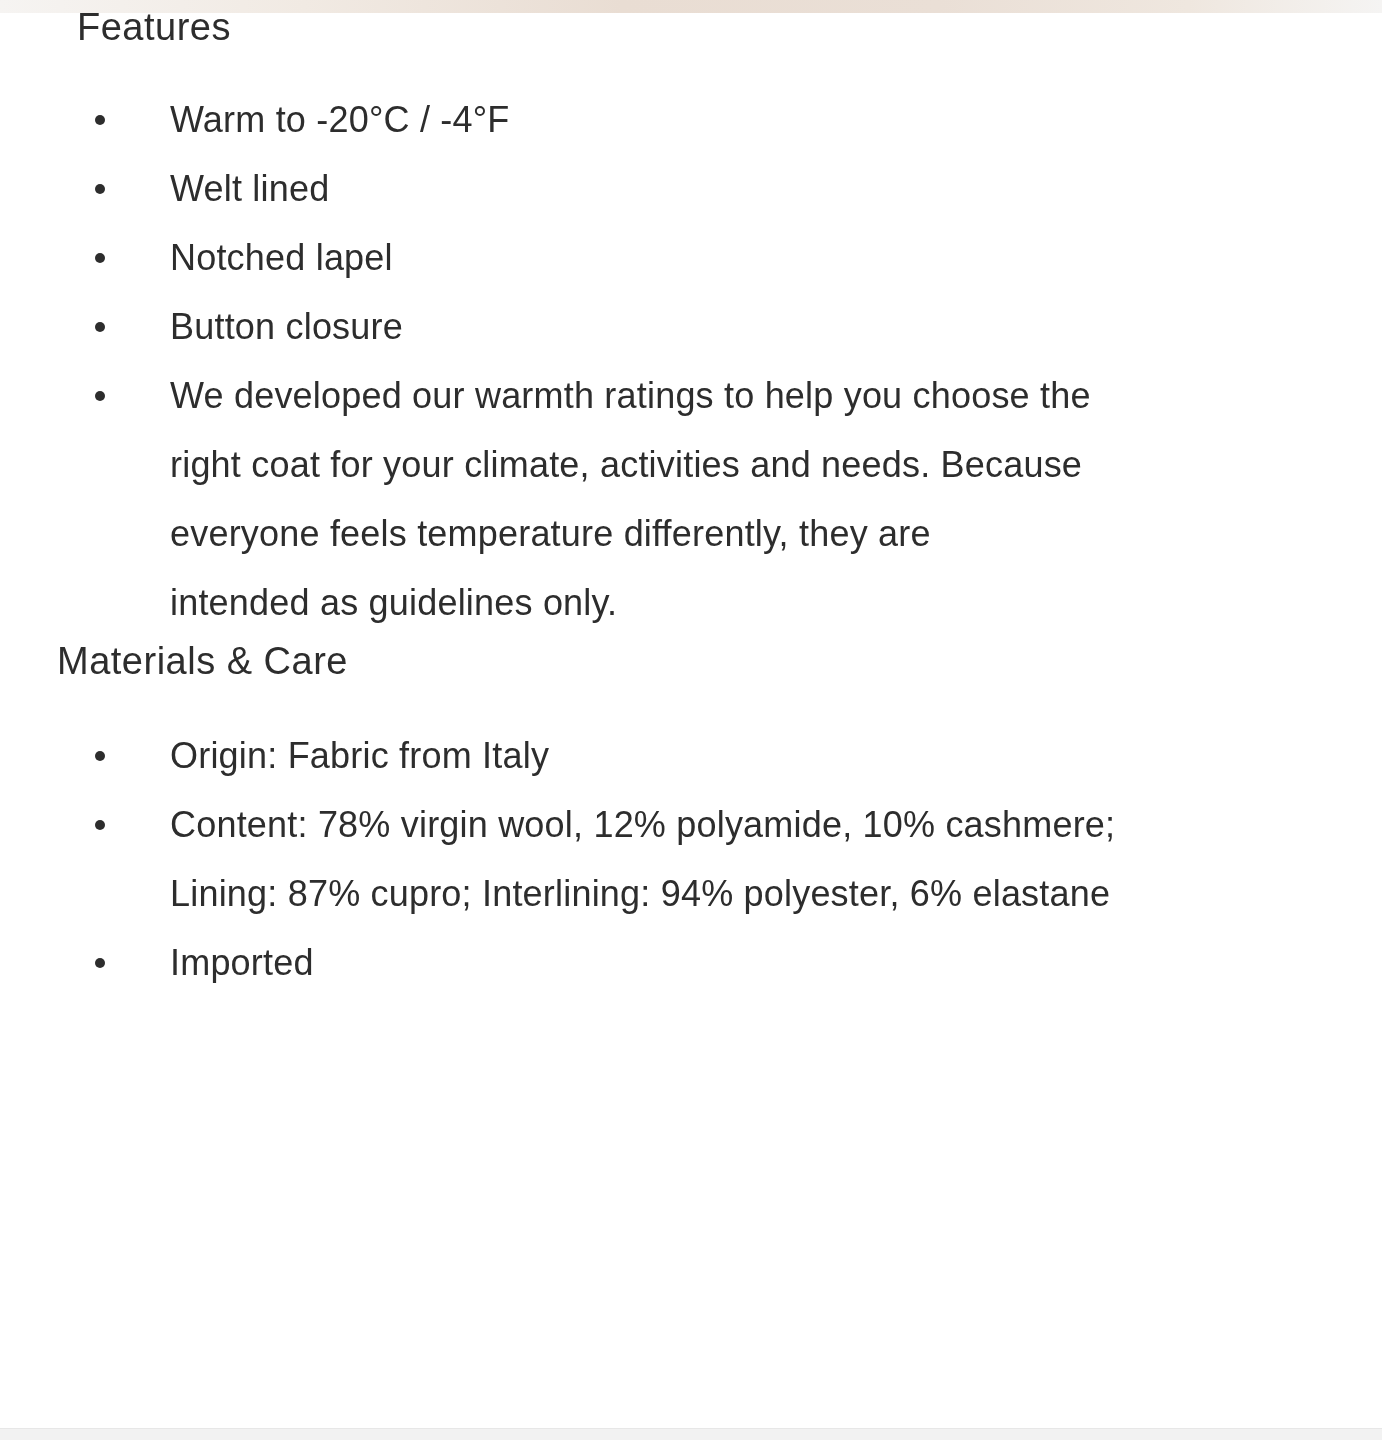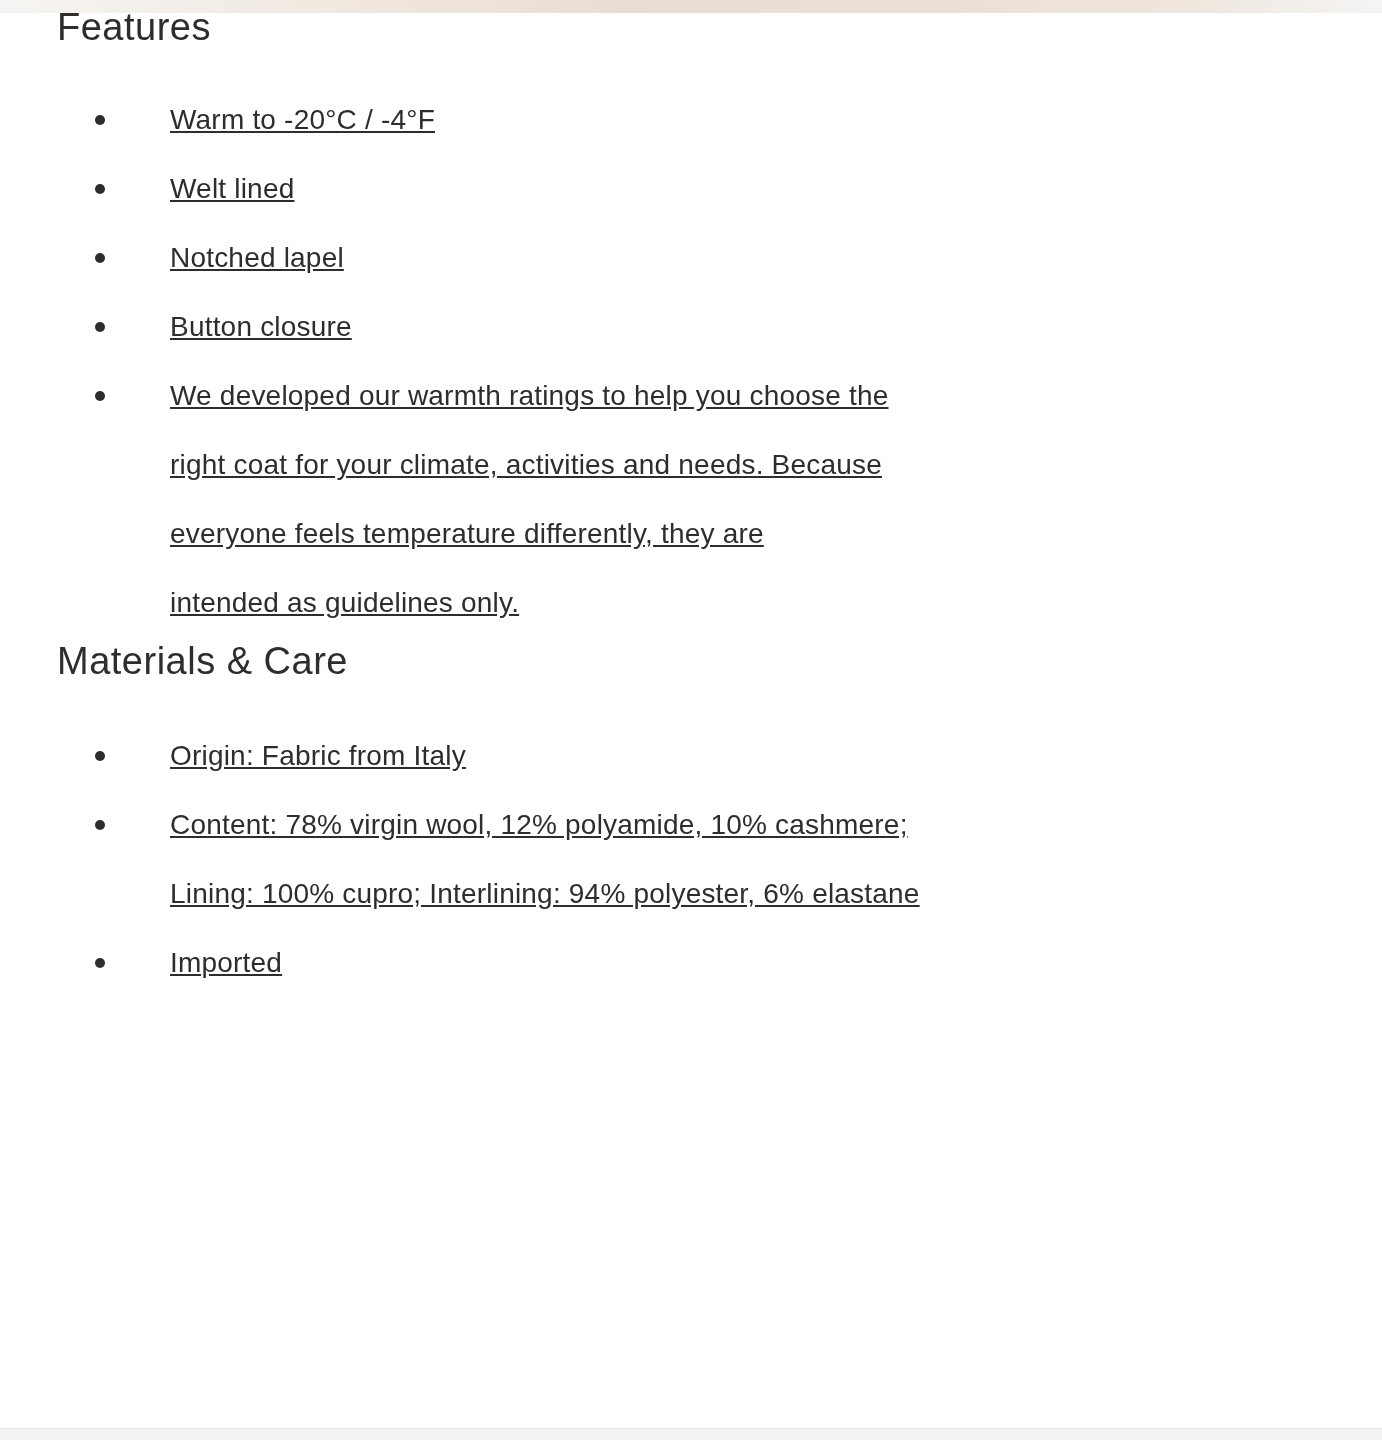--- a/index.html
+++ b/index.html
@@ -22,36 +22,35 @@
       #f6f4f2 0%, #f1eae3 22%, #e9ddd3 45%,
       #eadfd6 68%, #efe7df 86%, #f5f4f3 100%);
   }
   .content { padding-left: 57px; padding-right: 27px; }
   .heading-clip { height: 44px; overflow: hidden; }
   h2 {
     font-size: 38px; font-weight: 500;
     line-height: 52px; letter-spacing: 0.5px;
     color: #2d2d2d;
   }
-  .heading-clip h2 { margin-top: -12px; }
+  .heading-clip h2 { margin-top: -12px; margin-left: 20px; }
   h2.materials { line-height: 48px; }
   ul.detail-list {
     list-style: none;
     margin-left: 38px;          
     margin-top: 28px;
     width: 1262px;
   }
   ul.detail-list.second { margin-top: 36px; }
   ul.detail-list li {
     position: relative;
     padding-left: 75px;         
-    font-size: 28px;
+    font-size: 36px;
     line-height: 69px;
     letter-spacing: 0.2px;
-    text-decoration: underline;
   }
   ul.detail-list li::before {
     content: "";
     position: absolute;
     left: 0; top: 30px;
     width: 10px; height: 10px;
     border-radius: 50%;
     background: #2d2d2d;
   }
   ul.detail-list li span { white-space: pre-line; }
@@ -85,21 +84,21 @@
 right coat for your climate, activities and needs. Because
 everyone feels temperature differently, they are
 intended as guidelines only.</span></li>
       </ul>
 
     <h2 class="materials">Materials &amp; Care</h2>
 
     <ul class="detail-list second">
         <li><span>Origin: Fabric from Italy</span></li>
         <li><span>Content: 78% virgin wool, 12% polyamide, 10% cashmere;
-Lining: 100% cupro; Interlining: 94% polyester, 6% elastane</span></li>
+Lining: 87% cupro; Interlining: 94% polyester, 6% elastane</span></li>
         <li><span>Imported</span></li>
       </ul>
 
   </div>
 
   <div class="bottom-bar"></div>
 
 </div>
 
 </body></html>

